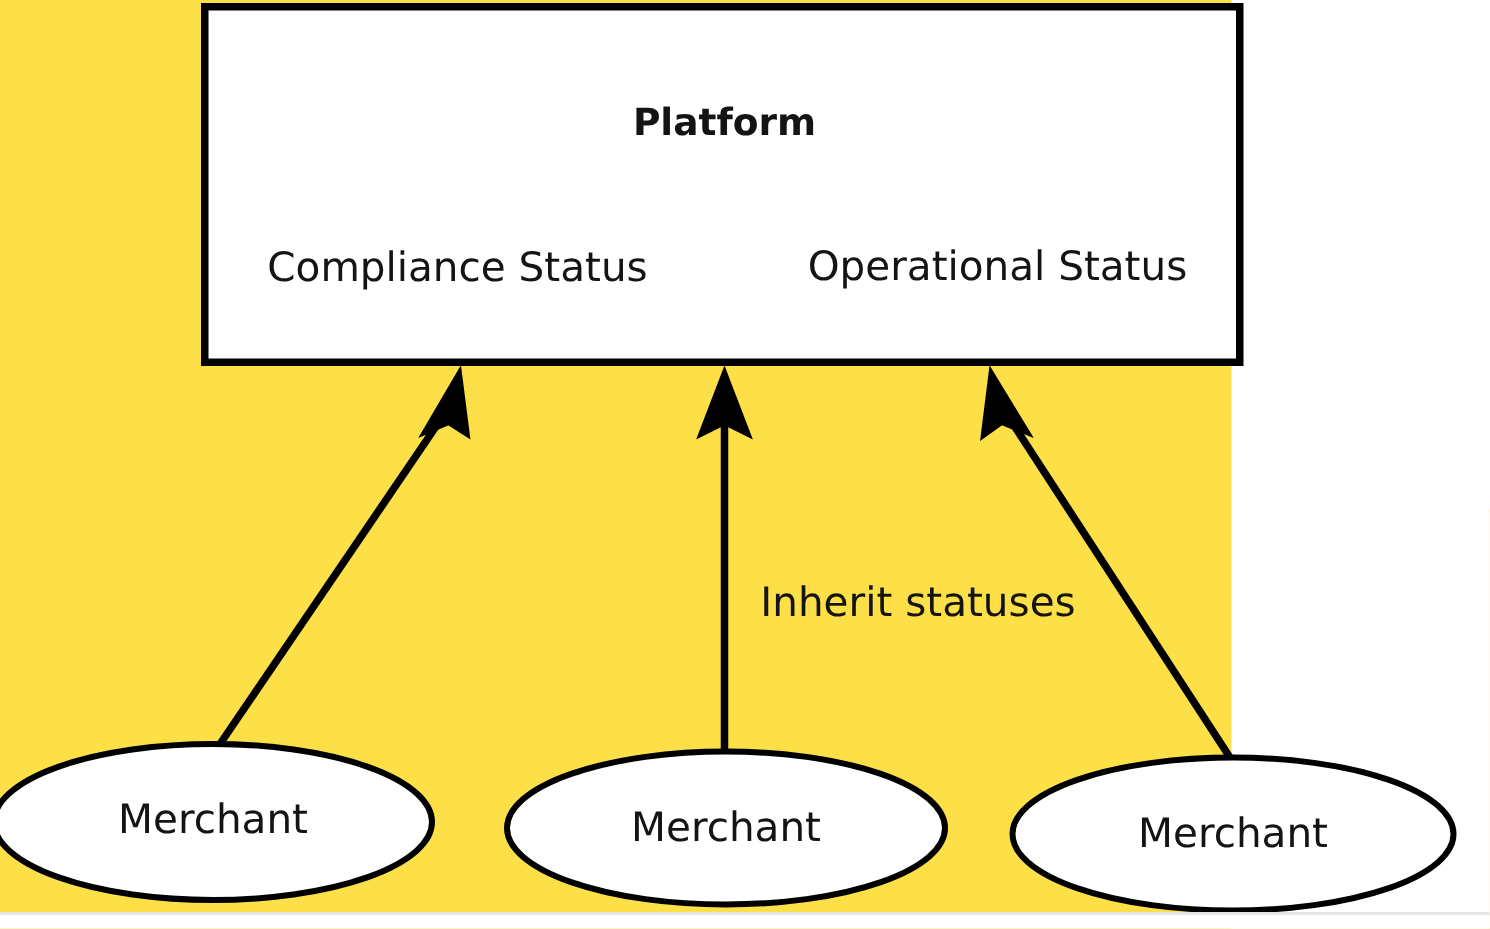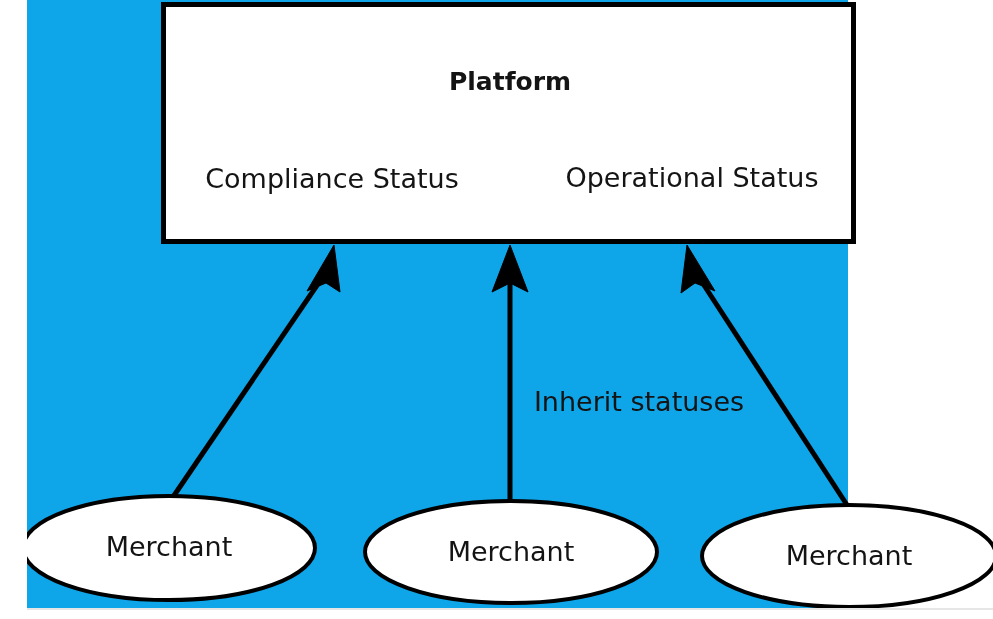--- a/index.html
+++ b/index.html
@@ -10,22 +10,21 @@
   body {
     width: 993px;
     height: 619px;
     overflow: hidden;
     font-family: "DejaVu Sans", sans-serif;
   }
   #canvas-root {
     position: relative;
     width: 821px;
     height: 619px;
-    background: #0ea5e9;
-    margin-left: 27px;
+    background: #fde047;
   }
   #diagram-svg {
     position: absolute;
     top: 0;
     left: 0;
     width: 993px;
     height: 619px;
     display: block;
   }
   .node-text {

